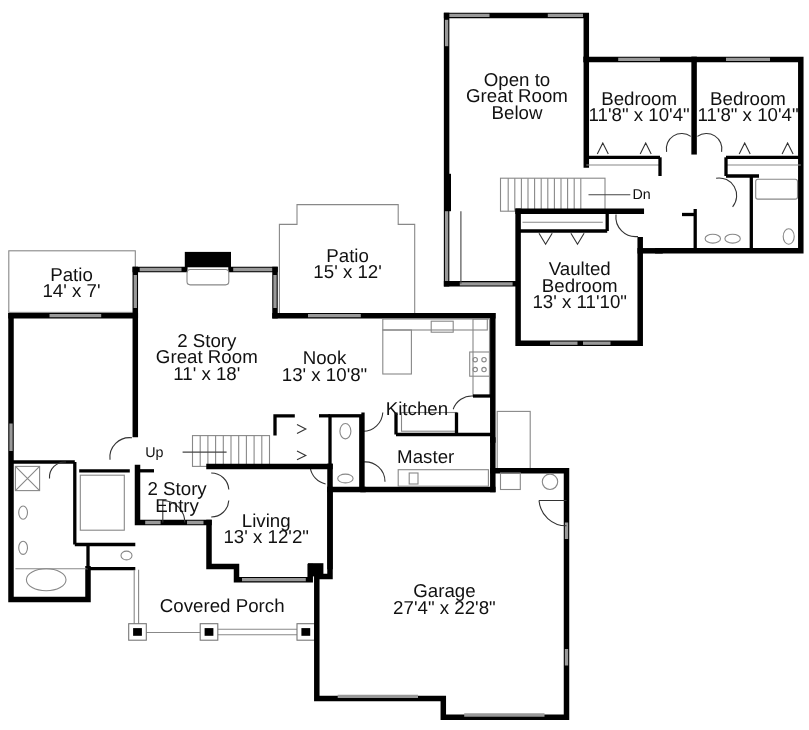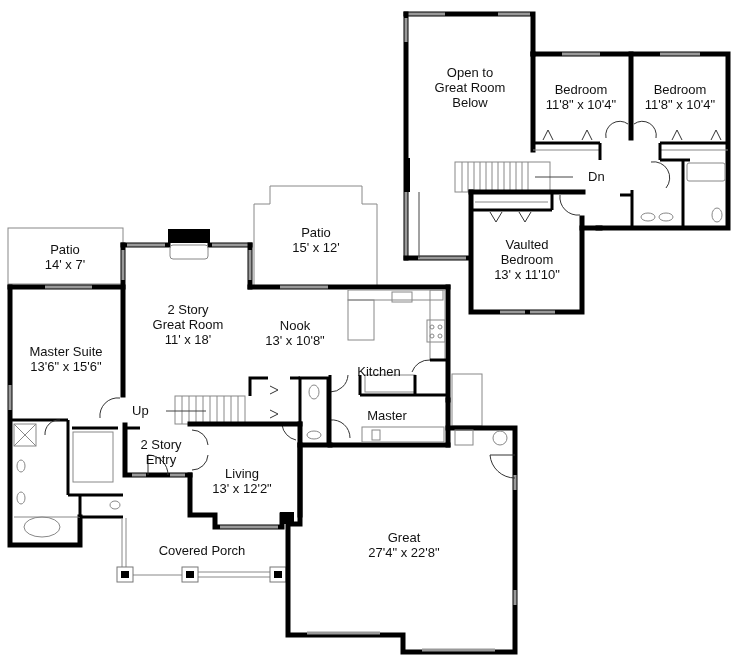--- a/index.html
+++ b/index.html
@@ -5,21 +5,21 @@
     html, body { margin: 0; padding: 0; background: #ffffff; }
     #plan-wrap { position: relative; width: 735px; height: 664px; overflow: hidden; background: #fff; }
     svg#plan { position: absolute; left: 0; top: 0; }
     .w { stroke: #000; stroke-width: 5; fill: none; stroke-linecap: square; }
     .wt { stroke: #000; stroke-width: 3; fill: none; }
     .thin { stroke: #444; stroke-width: 1; fill: none; }
     .grey { stroke: #888; stroke-width: 1; fill: none; }
     .win { stroke: #999; stroke-width: 3; fill: none; }
     .door { stroke: #333; stroke-width: 1; fill: none; }
     .solid { fill: #000; }
-    .lbl { position: absolute; font-family: "Liberation Sans", sans-serif; color: #111; text-align: center; line-height: 15px; font-size: 13px; white-space: nowrap; transform: translateX(-50%); }
+    .lbl { position: absolute; font-family: "Liberation Sans", sans-serif; color: #111; text-align: center; line-height: 15px; font-size: 17px; white-space: nowrap; transform: translateX(-50%); }
     .lbl b { font-weight: normal; display: block; }
     .lbl span { display: block; }
     .small { position: absolute; font-family: "Liberation Sans", sans-serif; font-size: 13px; color: #111; }
   </style>
 </head>
 <body>
 
 <div id="plan-wrap">
   <svg id="plan" width="735" height="664" viewBox="0 0 735 664">
 
@@ -227,33 +227,29 @@
   </div>
   <div class="lbl" style="left:680px; top:82px;">
     <b>Bedroom</b>
     <span>11'8" x 10'4"</span>
   </div>
   <div class="lbl" style="left:527px; top:237px;">
     <span>Vaulted</span>
     <b>Bedroom</b>
     <span>13' x 11'10"</span>
   </div>
-  <div class="small" style="left:588px; top:169px;">Dn</div>
+  <div class="small" style="left:575px; top:169px;">Dn</div>
 
   <div class="lbl" style="left:65px; top:242px;">
     <b>Patio</b>
     <span>14' x 7'</span>
   </div>
   <div class="lbl" style="left:316px; top:225px;">
     <b>Patio</b>
     <span>15' x 12'</span>
-  </div>
-  <div class="lbl" style="left:66px; top:344px;">
-    <b>Master Suite</b>
-    <span>13'6" x 15'6"</span>
   </div>
   <div class="lbl" style="left:188px; top:302px;">
     <span>2 Story</span>
     <b>Great Room</b>
     <span>11' x 18'</span>
   </div>
   <div class="lbl" style="left:295px; top:318px;">
     <b>Nook</b>
     <span>13' x 10'8"</span>
   </div>
@@ -268,17 +264,17 @@
     <b>Entry</b>
   </div>
   <div class="lbl" style="left:242px; top:466px;">
     <b>Living</b>
     <span>13' x 12'2"</span>
   </div>
   <div class="lbl" style="left:202px; top:543px;">
     <b>Covered Porch</b>
   </div>
   <div class="lbl" style="left:404px; top:530px;">
-    <b>Great</b>
+    <b>Garage</b>
     <span>27'4" x 22'8"</span>
   </div>
   <div class="small" style="left:132px; top:403px;">Up</div>
 </div>
 
 </body></html>

